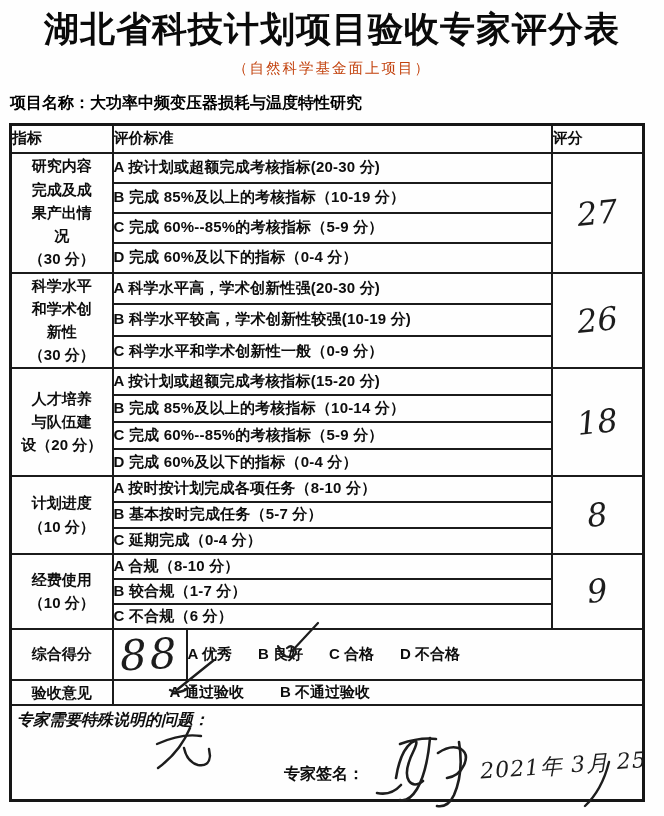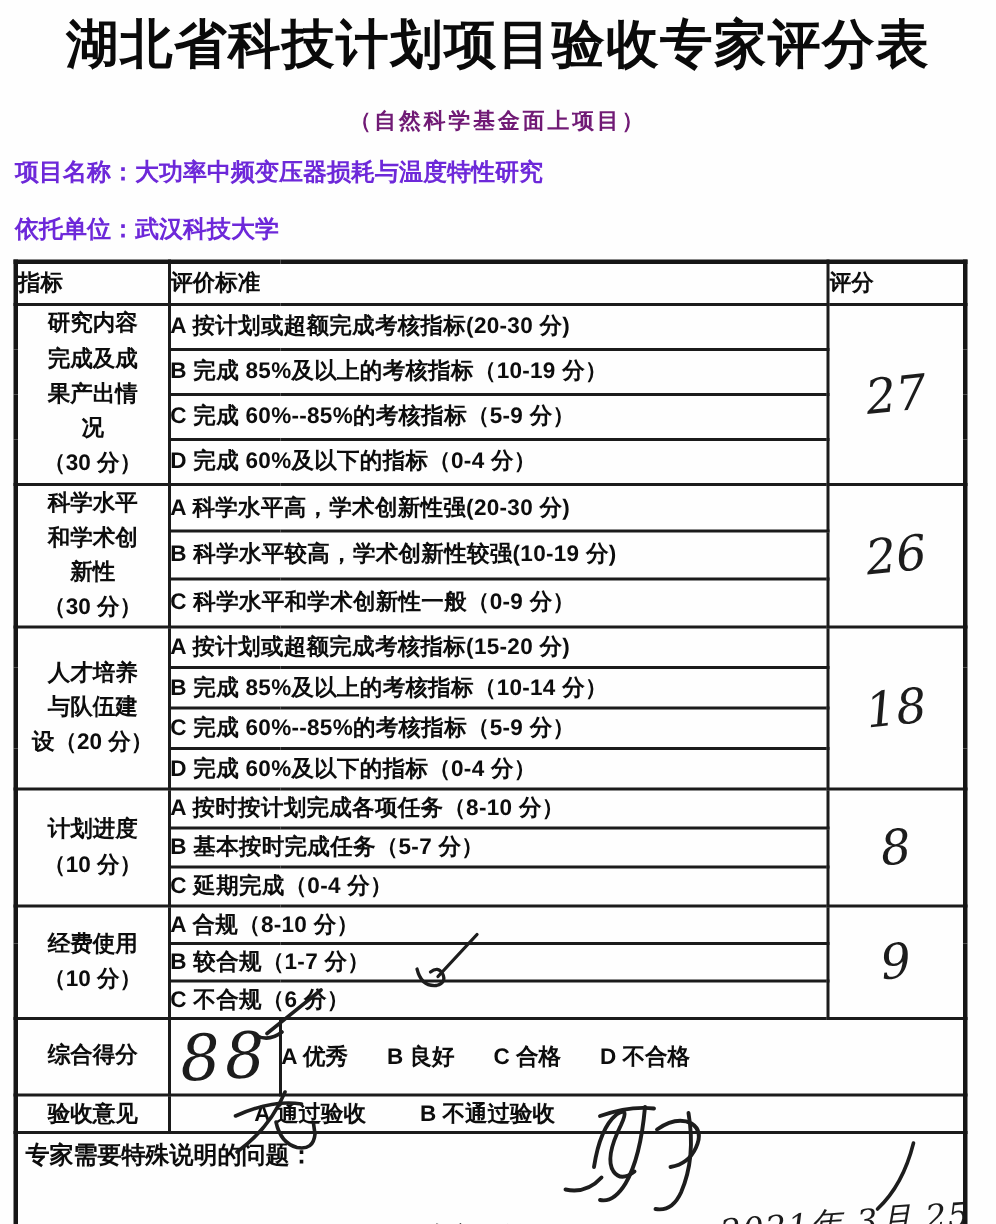--- a/index.html
+++ b/index.html
@@ -5,24 +5,24 @@
   html,body{margin:0;padding:0;background:#e8e8e8;}
   .page{
     position:relative;width:664px;height:816px;background:#fefefe;
     font-family:"Liberation Sans",sans-serif;color:#111;overflow:hidden;
   }
   .title{
     margin:6px 0 0;text-align:center;font-size:35px;font-weight:900;
     letter-spacing:1px;color:#0a0a0a;
   }
   .subtitle{
-    text-align:center;font-weight:bold;font-size:14.5px;letter-spacing:2px;
-    margin-top:18px;color:#701a75;
-  }
-  .meta-line{font-size:16px;font-weight:bold;margin:15px 0 0 10px;color:#6d28d9;}
+    text-align:center;font-weight:normal;font-size:14.5px;letter-spacing:2px;
+    margin-top:6px;color:#c2410c;
+  }
+  .meta-line{font-size:16px;font-weight:bold;margin:15px 0 0 10px;color:#000000;}
   .meta-line.second{margin-top:17px;}
   table.score-table{
     border-collapse:collapse;table-layout:fixed;
     margin:9px 0 0 9px;width:633px;
     border:3px solid #161616;
   }
   .score-table td,.score-table th{
     border:2px solid #1b1b1b;padding:0;font-size:15px;font-weight:bold;
     color:#0d0d0d;overflow:hidden;
   }
@@ -42,42 +42,39 @@
   }
   .score-cell .hand{font-size:32px;display:inline-block;transform:rotate(-6deg);}
   .overall-score{text-align:center;vertical-align:middle;}
   .overall-score .hand{font-size:42px;display:inline-block;transform:rotate(-3deg);letter-spacing:3px;}
   .options-cell{padding-left:8px;vertical-align:middle;}
   .options-cell .opt{margin-right:26px;}
   .accept-cell{vertical-align:middle;}
   .accept-cell .opt0{margin-left:56px;}
   .accept-cell .opt1{margin-left:36px;}
   .remarks-cell{position:relative;vertical-align:top;}
-  .remarks-label{position:absolute;left:5px;top:4px;font-size:16px;font-weight:bold;}
+  .remarks-label{position:absolute;left:5px;top:4px;font-size:16px;font-weight:bold;font-style:italic;}
   .sig-label{position:absolute;left:272px;top:58px;font-size:16px;font-weight:bold;}
   .sig-date{
     position:absolute;left:468px;top:44px;font-size:22px;
     display:inline-block;transform:rotate(-4deg);letter-spacing:1px;white-space:nowrap;
   }
   .overlay{position:absolute;left:0;top:0;width:664px;height:816px;pointer-events:none;}
   .overlay path{fill:none;stroke:#1d1d1d;stroke-linecap:round;stroke-linejoin:round;}
 </style>
 </head>
 <body>
 
 <div class="page">
 
   <h1 class="title">湖北省科技计划项目验收专家评分表</h1>
   <div class="subtitle">（自然科学基金面上项目）</div>
 
   <div class="meta-line">
     <span>项目名称：</span><span>大功率中频变压器损耗与温度特性研究</span>
-  </div>
-  <div class="meta-line second">
-    <span>依托单位：</span><span>武汉科技大学</span>
   </div>
 
   <table class="score-table">
     <colgroup>
         <col class="c-ind">
         <col class="c-a">
         <col class="c-b">
         <col class="c-score">
       </colgroup>
 

